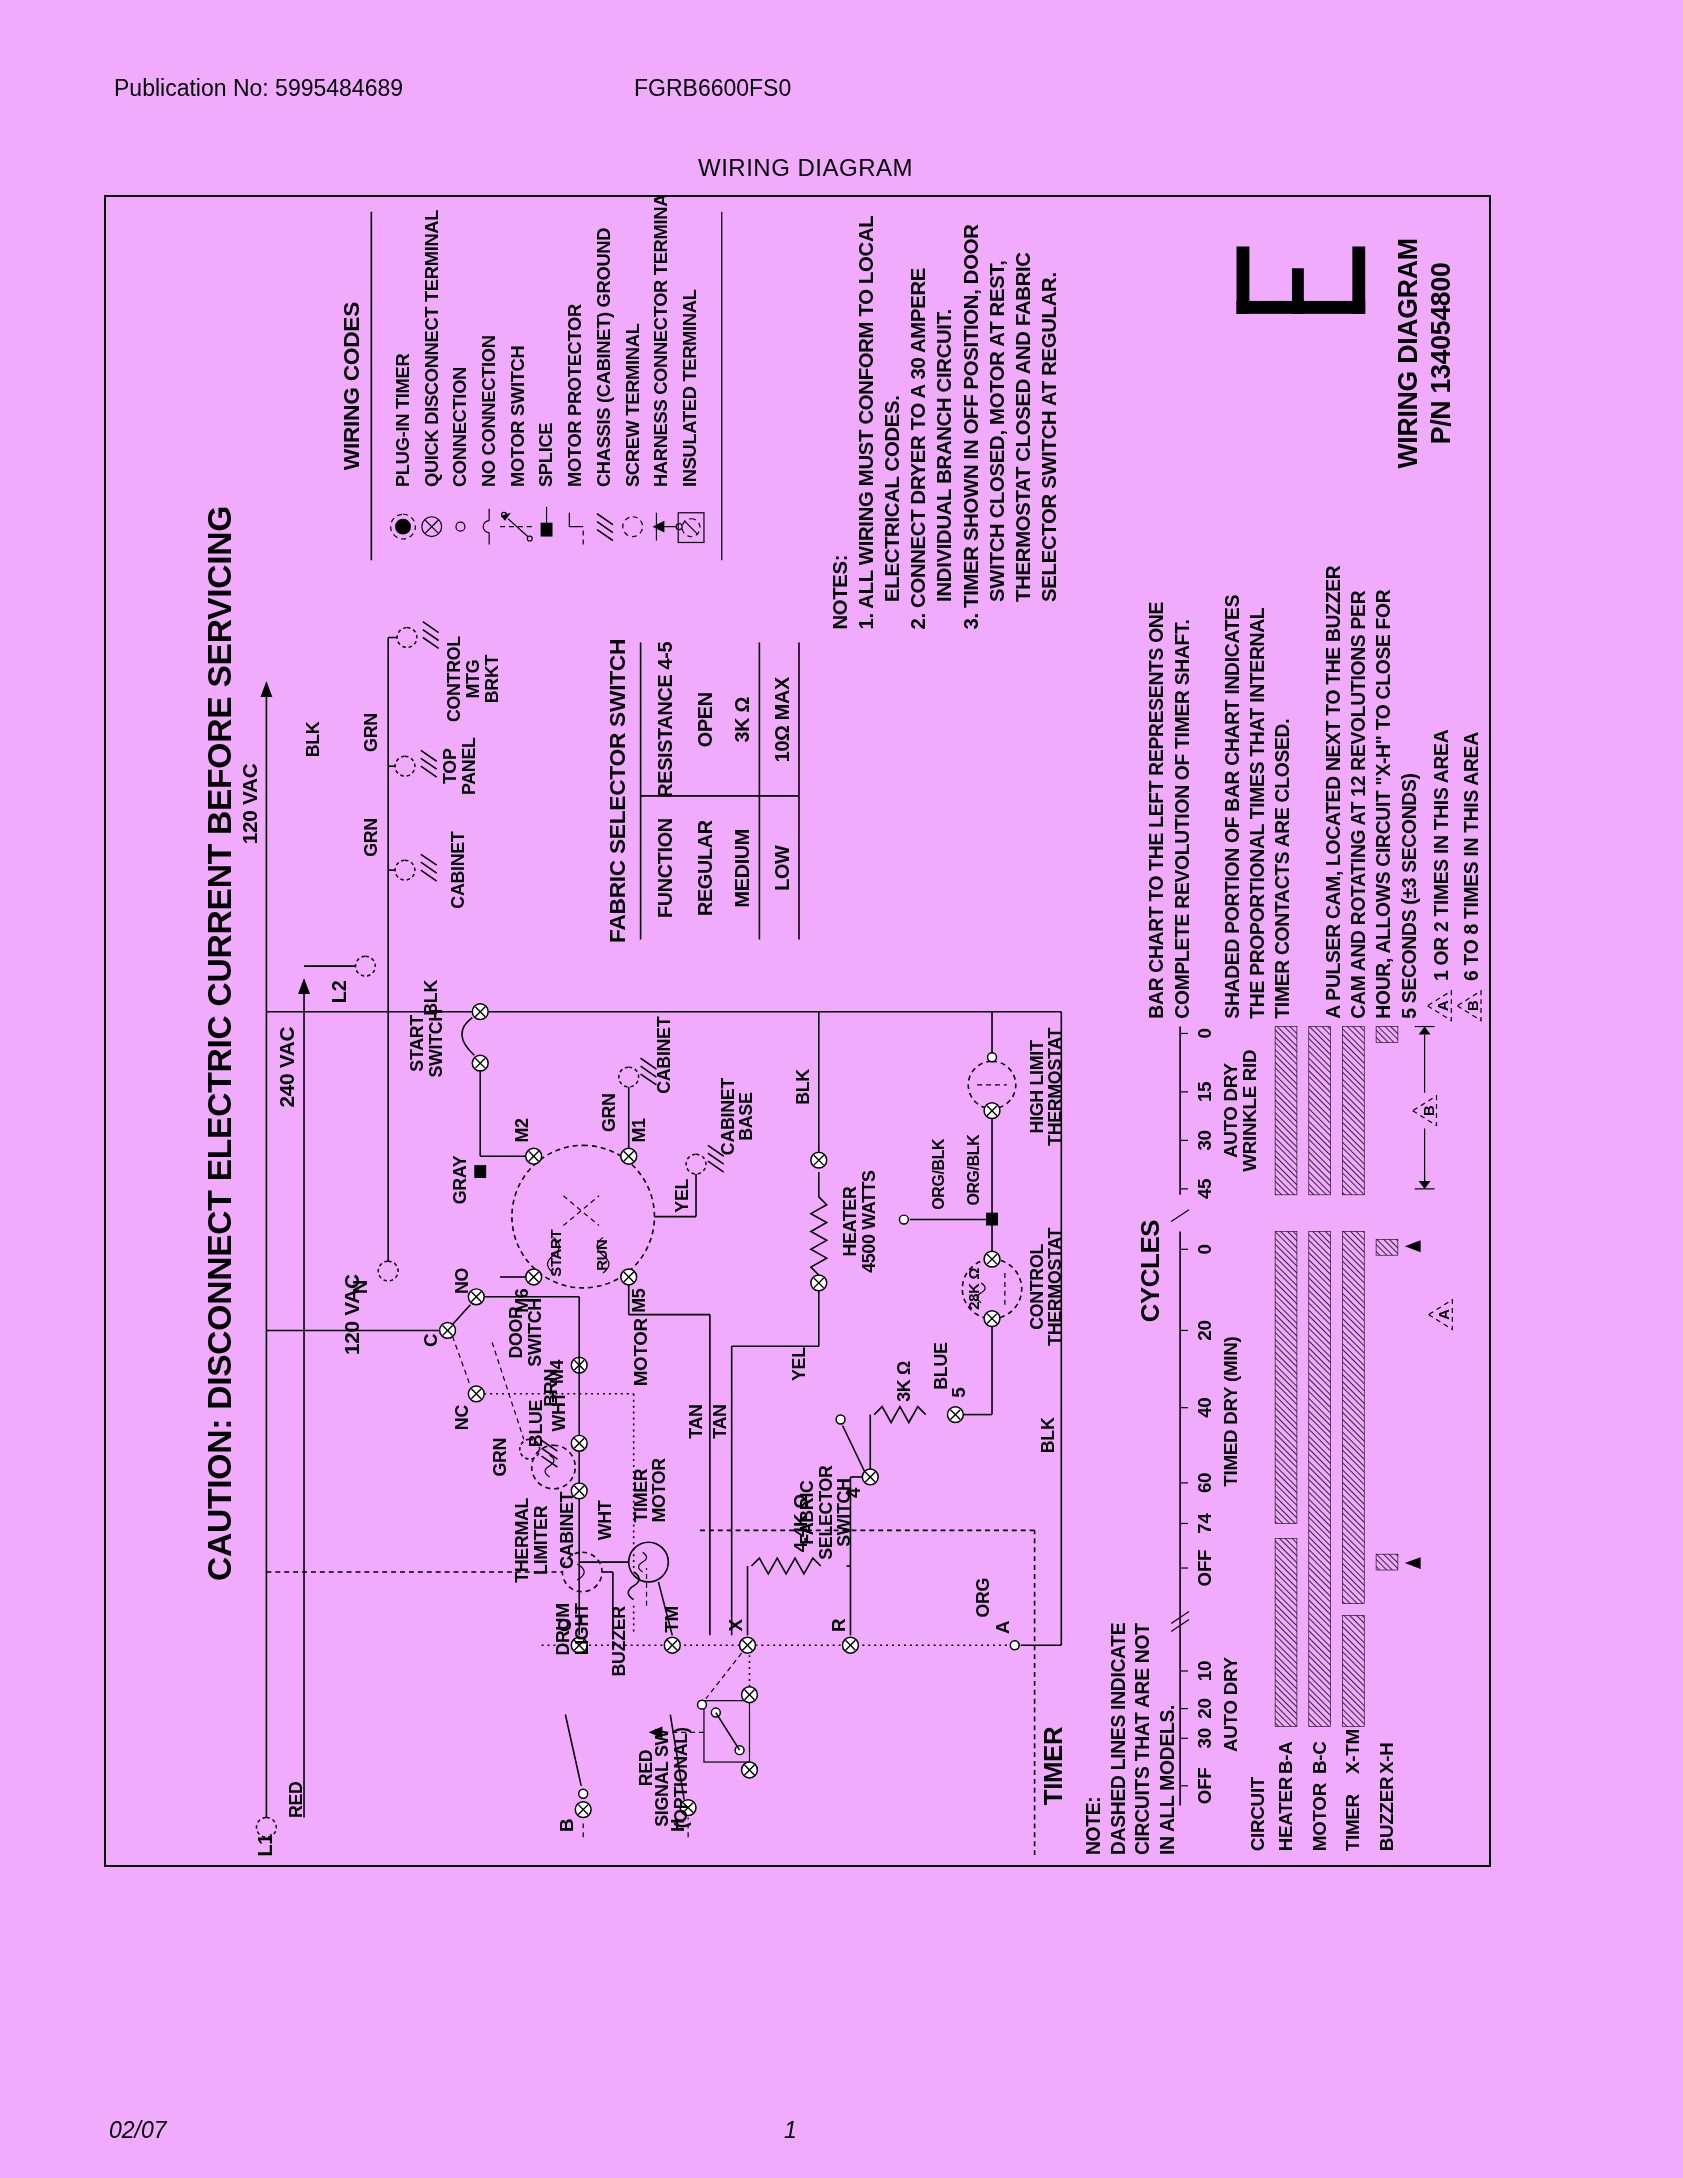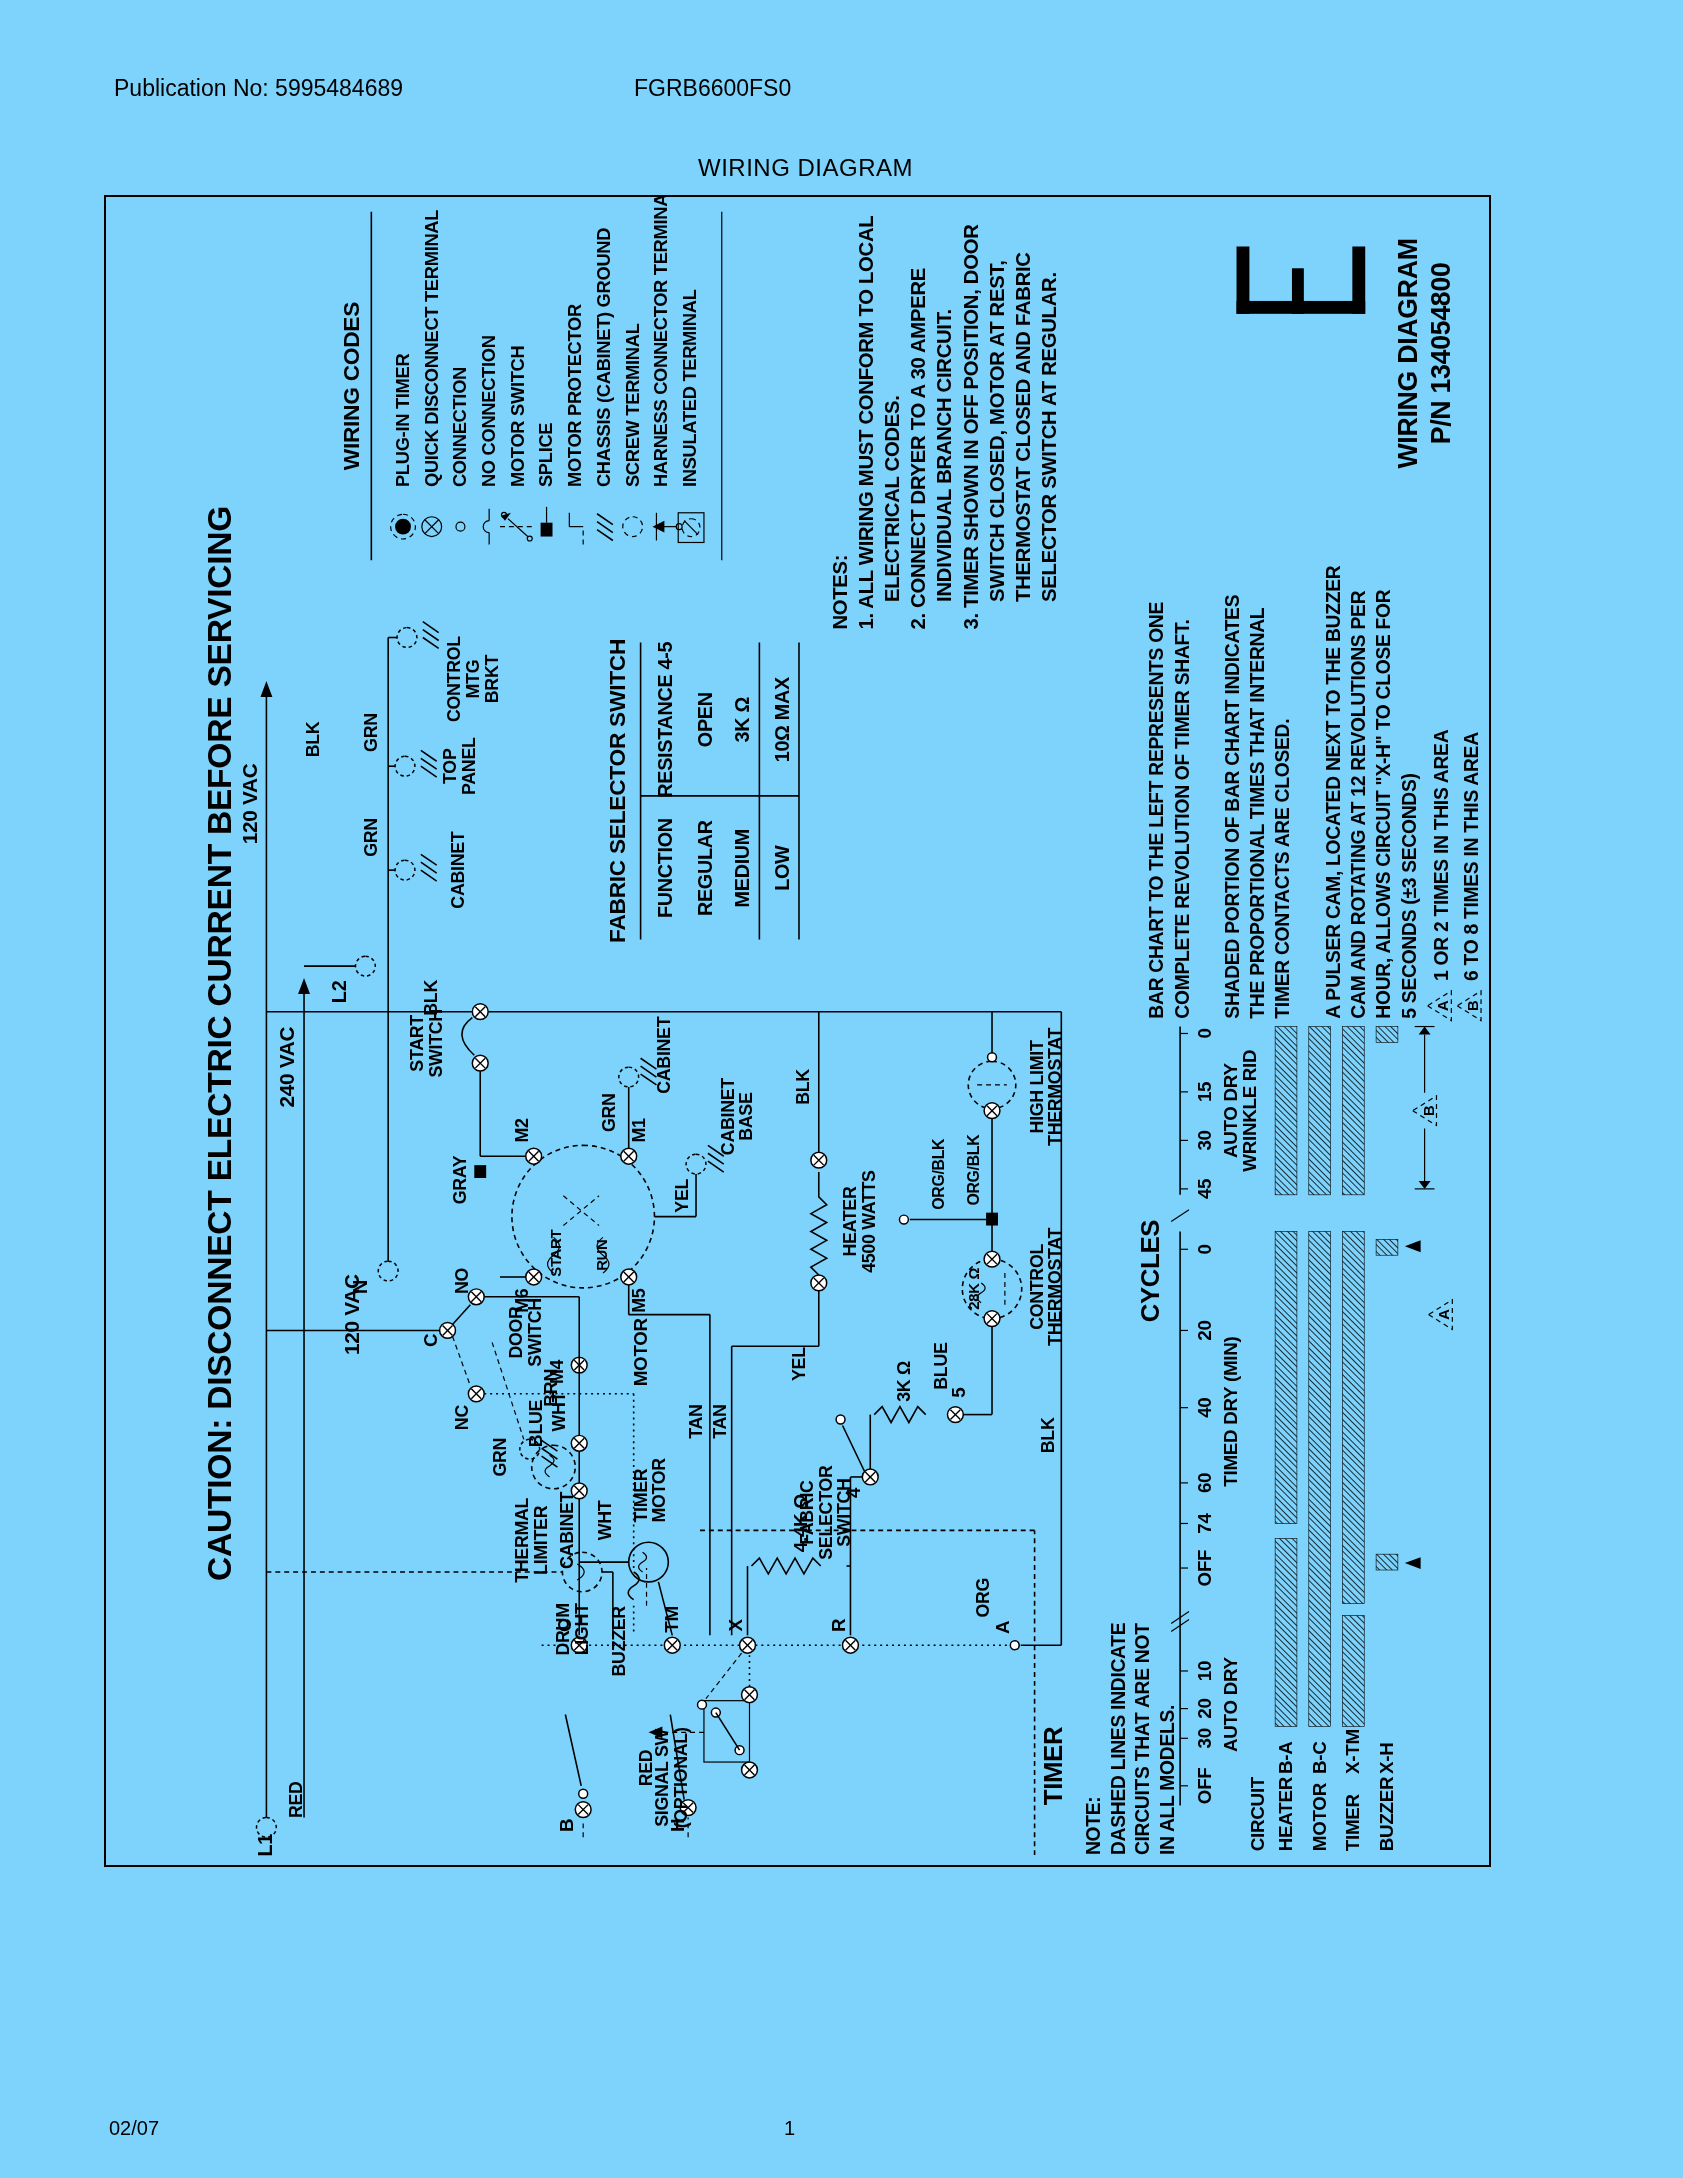--- a/index.html
+++ b/index.html
@@ -1,20 +1,20 @@
 <!DOCTYPE html>
 <html><head>
 <meta charset="utf-8">
 <style>
   html,body{margin:0;padding:0;background:#e8e8e8;}
-  .page{position:relative;width:1683px;height:2178px;background:#7dd3fc;
+  .page{position:relative;width:1683px;height:2178px;background:#f0abfc;
         font-family:"Liberation Sans",sans-serif;color:#000;overflow:hidden;}
   .hdr{position:absolute;font-size:23px;}
   .page-title{position:absolute;font-size:24px;letter-spacing:0.5px;}
-  .ftr{position:absolute;font-size:20px;}
+  .ftr{position:absolute;font-size:23px;font-style:italic;}
   .diagram-box{position:absolute;left:104px;top:195px;width:1383px;height:1668px;
                border:2.5px solid #000;}
   #board{position:absolute;left:0;top:0;width:1668px;height:1383px;
          transform:rotate(-90deg) translateX(-1668px);transform-origin:0 0;}
   svg text{font-family:"Liberation Sans",sans-serif;font-weight:bold;letter-spacing:-0.3px;fill:#000;}
   svg .ln{stroke:#000;stroke-width:1.6;fill:none;}
   svg .thin{stroke:#000;stroke-width:1.2;fill:none;}
   svg .dash{stroke-dasharray:5 4;}
   svg .dot{stroke-dasharray:2 4;}
   svg .fil{fill:#000;stroke:none;}

